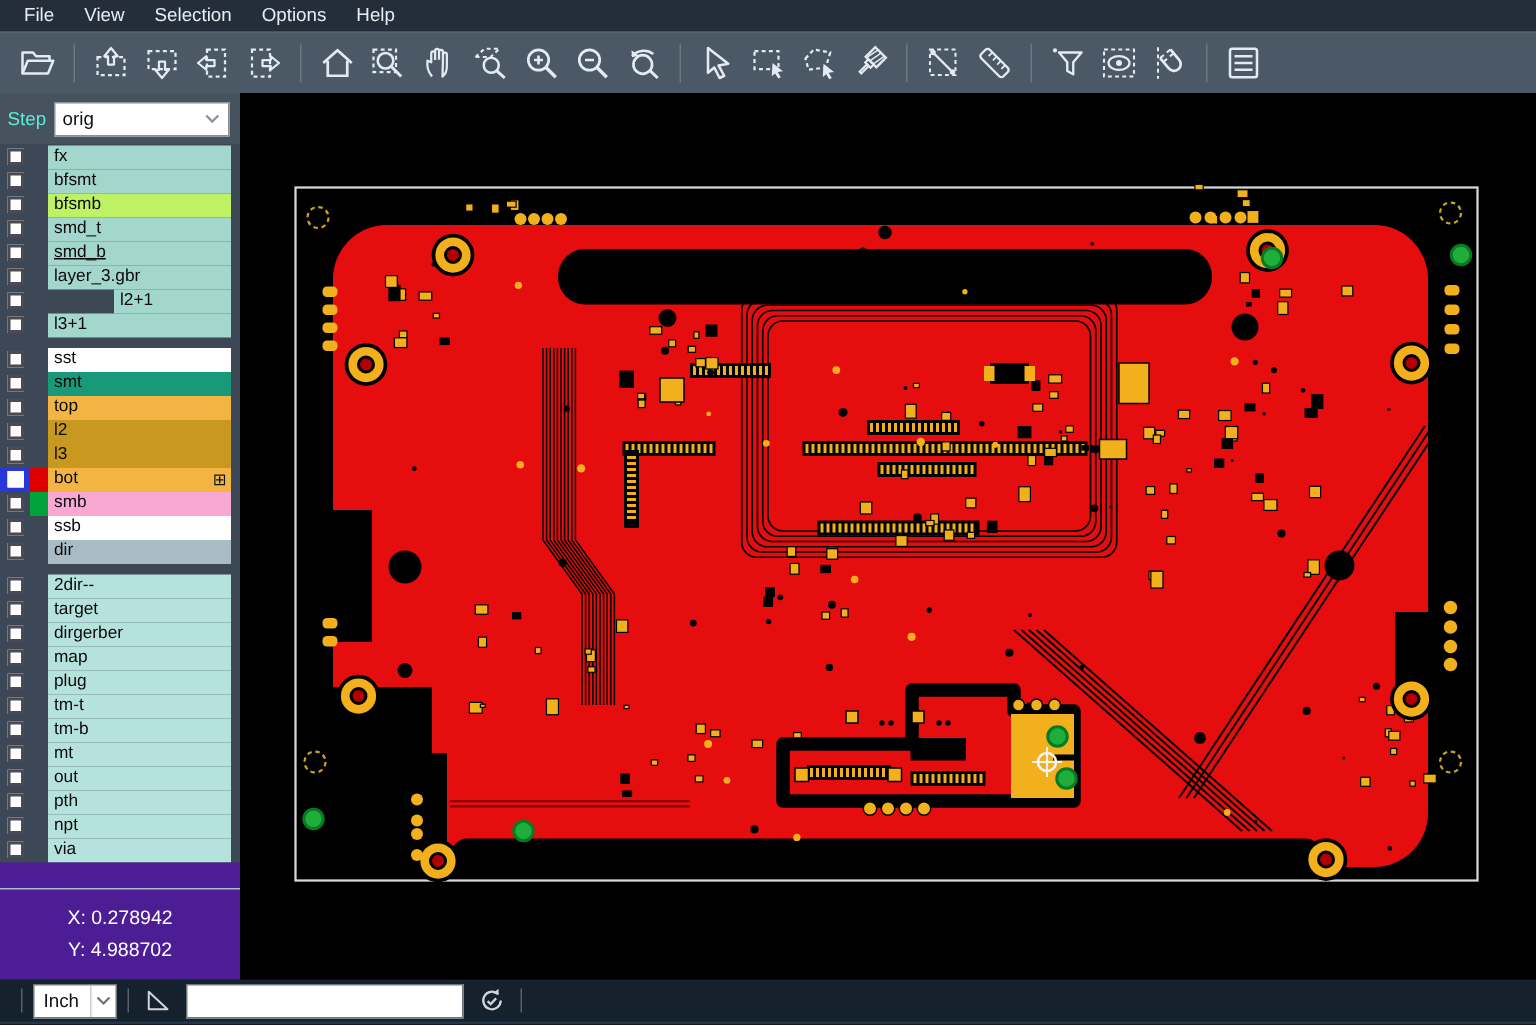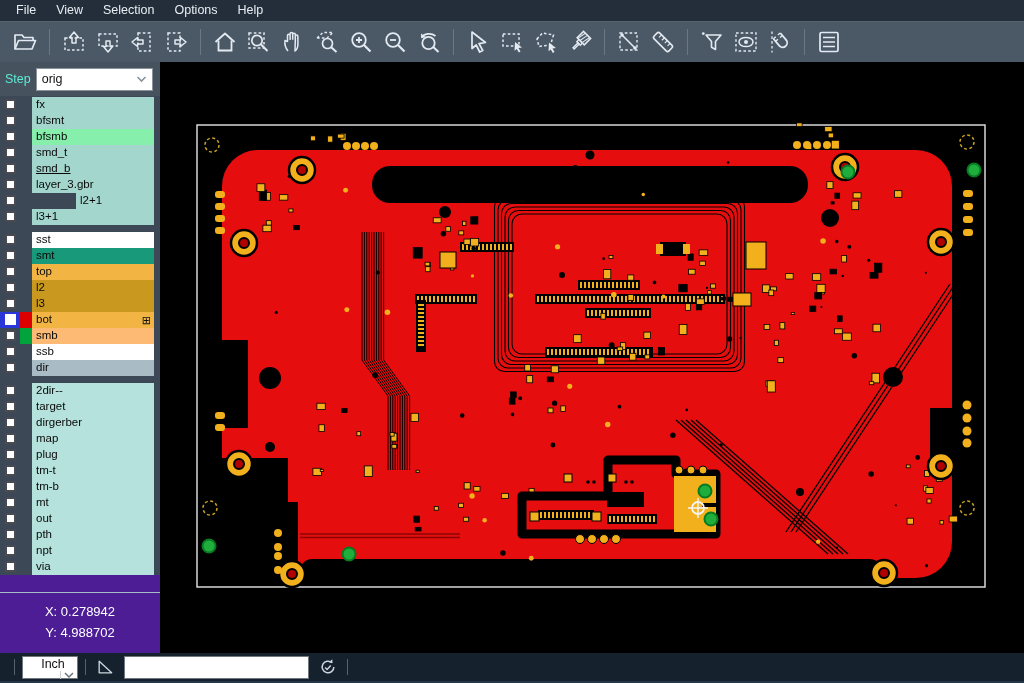--- a/index.html
+++ b/index.html
@@ -40,21 +40,21 @@
   .coords { border-top:1px solid #a9bcc7; padding:8px 8px 10px 8px; }
   .coords div { color:#fff; font-size:13px; line-height:21px; }
 
   
   .canvas { flex:1 1 auto; background:#000; position:relative; }
   .canvas svg { position:absolute; left:0; top:0; }
 
   
   .bottombar { height:30px; background:#15212c; border-bottom:2px solid #233answer; border-bottom:2px solid #23364a; display:flex; align-items:center; gap:7px; padding-left:14px; flex:0 0 auto; }
   .bb-sep { width:1px; height:16px; background:#55636f; }
-  .unit-combo { width:56px; height:23px; background:#fff; border:1px solid #70787f; display:flex; align-items:center; font-size:12.5px; color:#111; padding-left:6px;flex-direction:column; }
+  .unit-combo { width:56px; height:23px; background:#fff; border:1px solid #70787f; display:flex; align-items:center; font-size:12.5px; color:#111; padding-left:6px; }
   .unit-combo .chev { margin-left:auto; border-left:1px solid #c9ccd0; height:100%; display:flex; align-items:center; padding:0 3px; }
   .cmd-input { width:185px; height:23px; background:#fff; border:1px solid #70787f; font-size:12px; padding:0 5px; color:#111; font-family:"Liberation Sans",sans-serif; }
   .bb-icon { display:flex; align-items:center; justify-content:center; width:24px; height:24px; }
 </style>
 </head>
 <body>
 
 <div class="app">
 
   <div class="menubar">
@@ -252,21 +252,21 @@
             <div class="sw-cell"></div>
             <div class="lab-cell" style="background: rgb(163, 214, 204);">
               <span>bfsmt</span>
             </div>
           </div>
           <div class="layer-row">
             <div class="cb-cell">
               <span class="cb-box"></span>
             </div>
             <div class="sw-cell"></div>
-            <div class="lab-cell" style="background: #86efac;">
+            <div class="lab-cell" style="background: #bef264;">
               <span>bfsmb</span>
             </div>
           </div>
           <div class="layer-row">
             <div class="cb-cell">
               <span class="cb-box"></span>
             </div>
             <div class="sw-cell"></div>
             <div class="lab-cell" style="background: rgb(163, 214, 204);">
               <span>smd_t</span>
@@ -362,21 +362,21 @@
             <div class="lab-cell" style="background: rgb(242, 181, 68);">
               <span>bot</span>
               <span class="grid-ico">⊞</span>
             </div>
           </div>
           <div class="layer-row">
             <div class="cb-cell">
               <span class="cb-box"></span>
             </div>
             <div class="sw-cell" style="background: rgb(0, 163, 60);"></div>
-            <div class="lab-cell" style="background: #fdba74;">
+            <div class="lab-cell" style="background: #f9a8d4;">
               <span>smb</span>
             </div>
           </div>
           <div class="layer-row">
             <div class="cb-cell">
               <span class="cb-box"></span>
             </div>
             <div class="sw-cell"></div>
             <div class="lab-cell" style="background: rgb(255, 255, 255);">
               <span>ssb</span>

